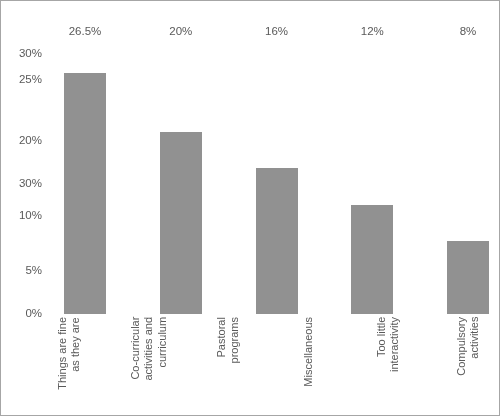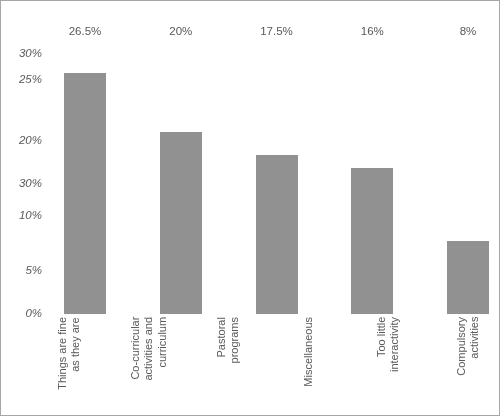--- a/index.html
+++ b/index.html
@@ -20,21 +20,20 @@
     background: #ffffff;
     overflow: hidden;
   }
 
   .y-axis-labels {
     position: absolute;
     left: 0;
     top: 0;
     width: 47px;
     height: 340px;
-    font-style: italic;
   }
   .y-tick {
     position: absolute;
     right: 6px;
     text-align: right;
     font-size: 11.5px;
     color: #595959;
     line-height: 1;
     transform: translateY(-50%);
     white-space: nowrap;
@@ -124,27 +123,27 @@
       <div class="bar-rect" style="height: 241.15px; background: rgb(145, 145, 145);">
         <div class="bar-value" style="color: rgb(89, 89, 89);">26.5%</div>
       </div>
     </div>
     <div class="bar-slot">
       <div class="bar-rect" style="height: 182px; background: rgb(145, 145, 145);">
         <div class="bar-value" style="color: rgb(89, 89, 89);">20%</div>
       </div>
     </div>
     <div class="bar-slot">
-      <div class="bar-rect" style="height: 159.25px; background: rgb(145, 145, 145);">
-        <div class="bar-value" style="color: rgb(89, 89, 89);">17.5%</div>
+      <div class="bar-rect" style="height: 145.6px; background: rgb(145, 145, 145);">
+        <div class="bar-value" style="color: rgb(89, 89, 89);">16%</div>
       </div>
     </div>
     <div class="bar-slot">
-      <div class="bar-rect" style="height: 145.6px; background: rgb(145, 145, 145);">
-        <div class="bar-value" style="color: rgb(89, 89, 89);">16%</div>
+      <div class="bar-rect" style="height: 109.2px; background: rgb(145, 145, 145);">
+        <div class="bar-value" style="color: rgb(89, 89, 89);">12%</div>
       </div>
     </div>
     <div class="bar-slot">
       <div class="bar-rect" style="height: 72.8px; background: rgb(145, 145, 145);">
         <div class="bar-value" style="color: rgb(89, 89, 89);">8%</div>
       </div>
     </div>
   </div>
 
   <div class="x-labels-row">

